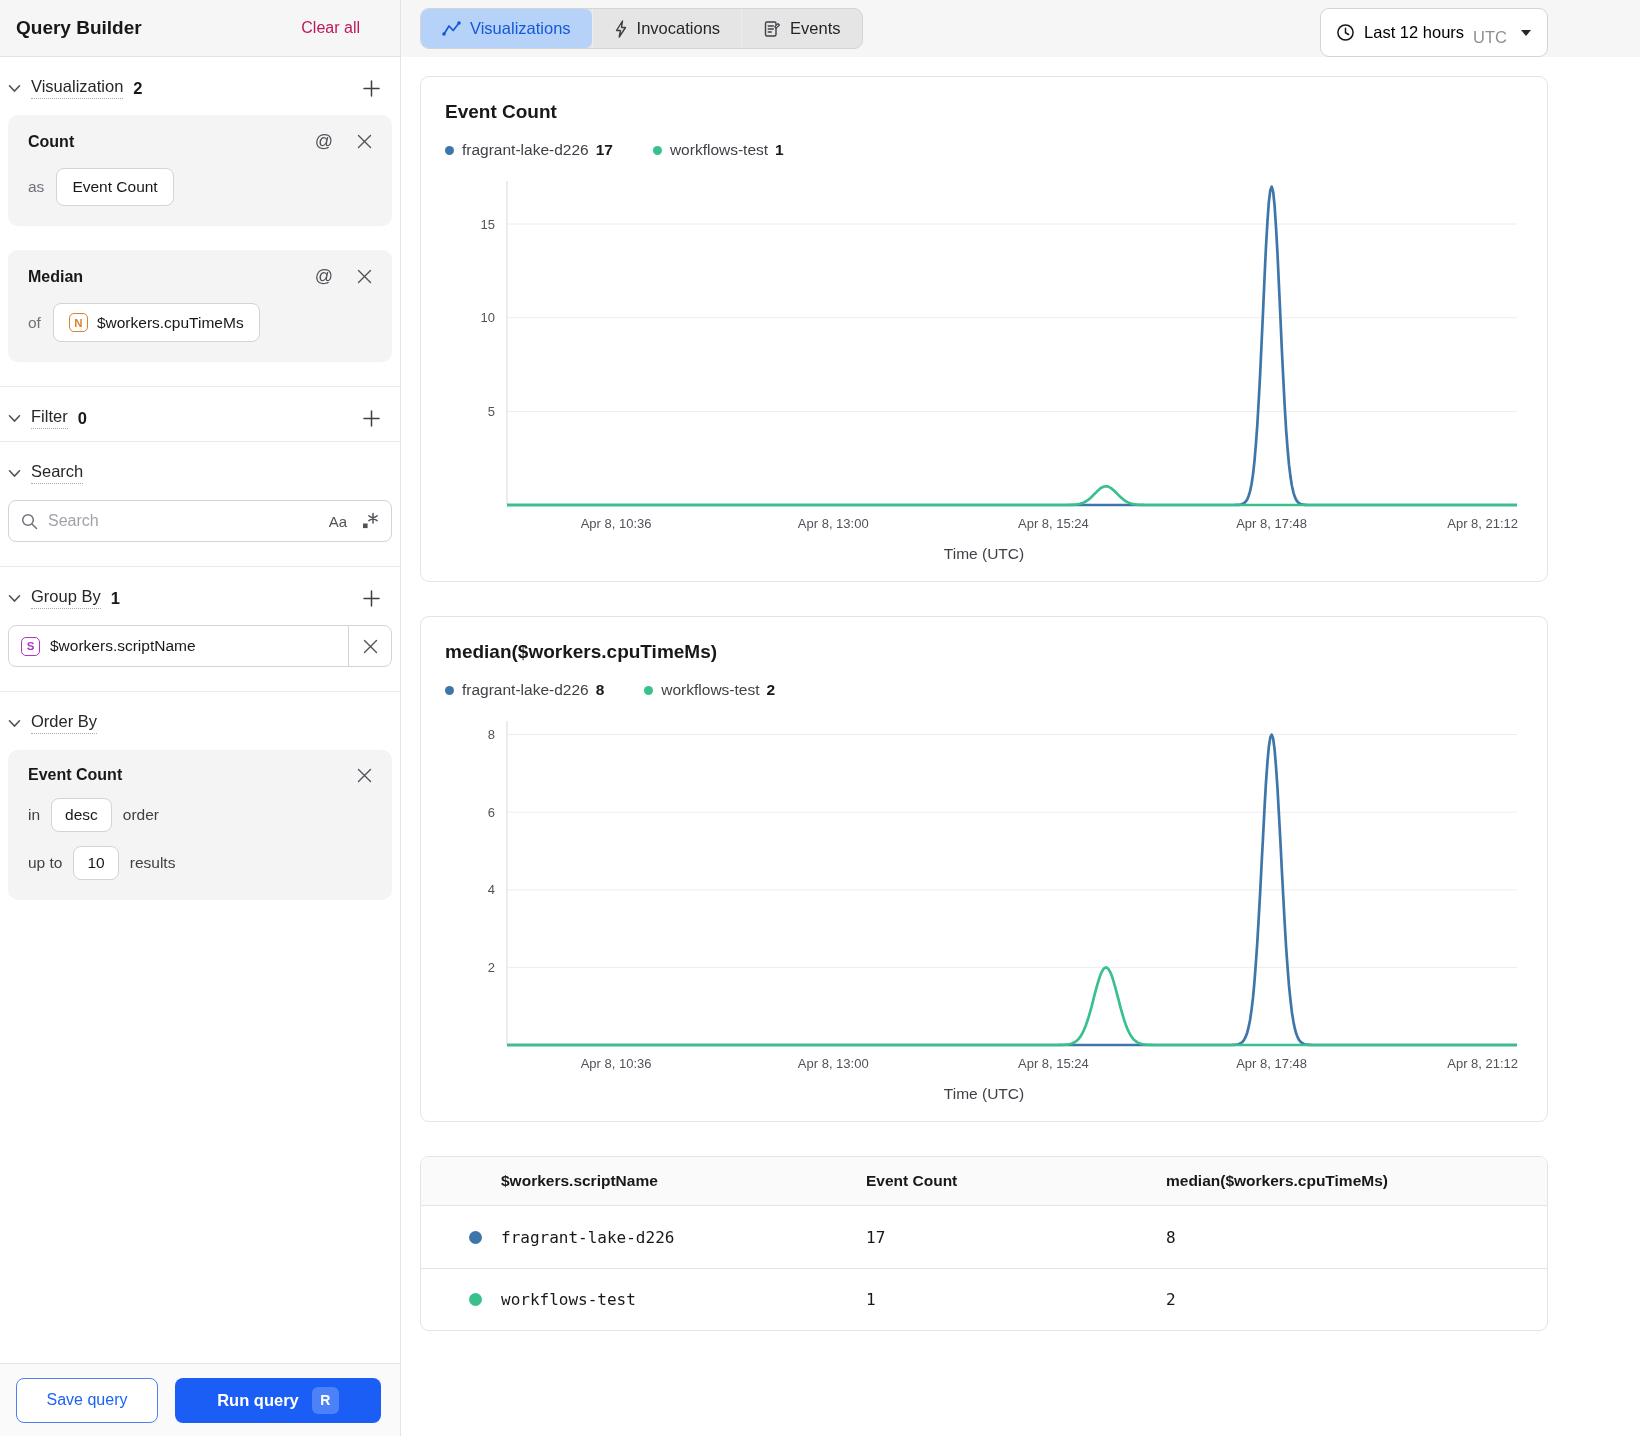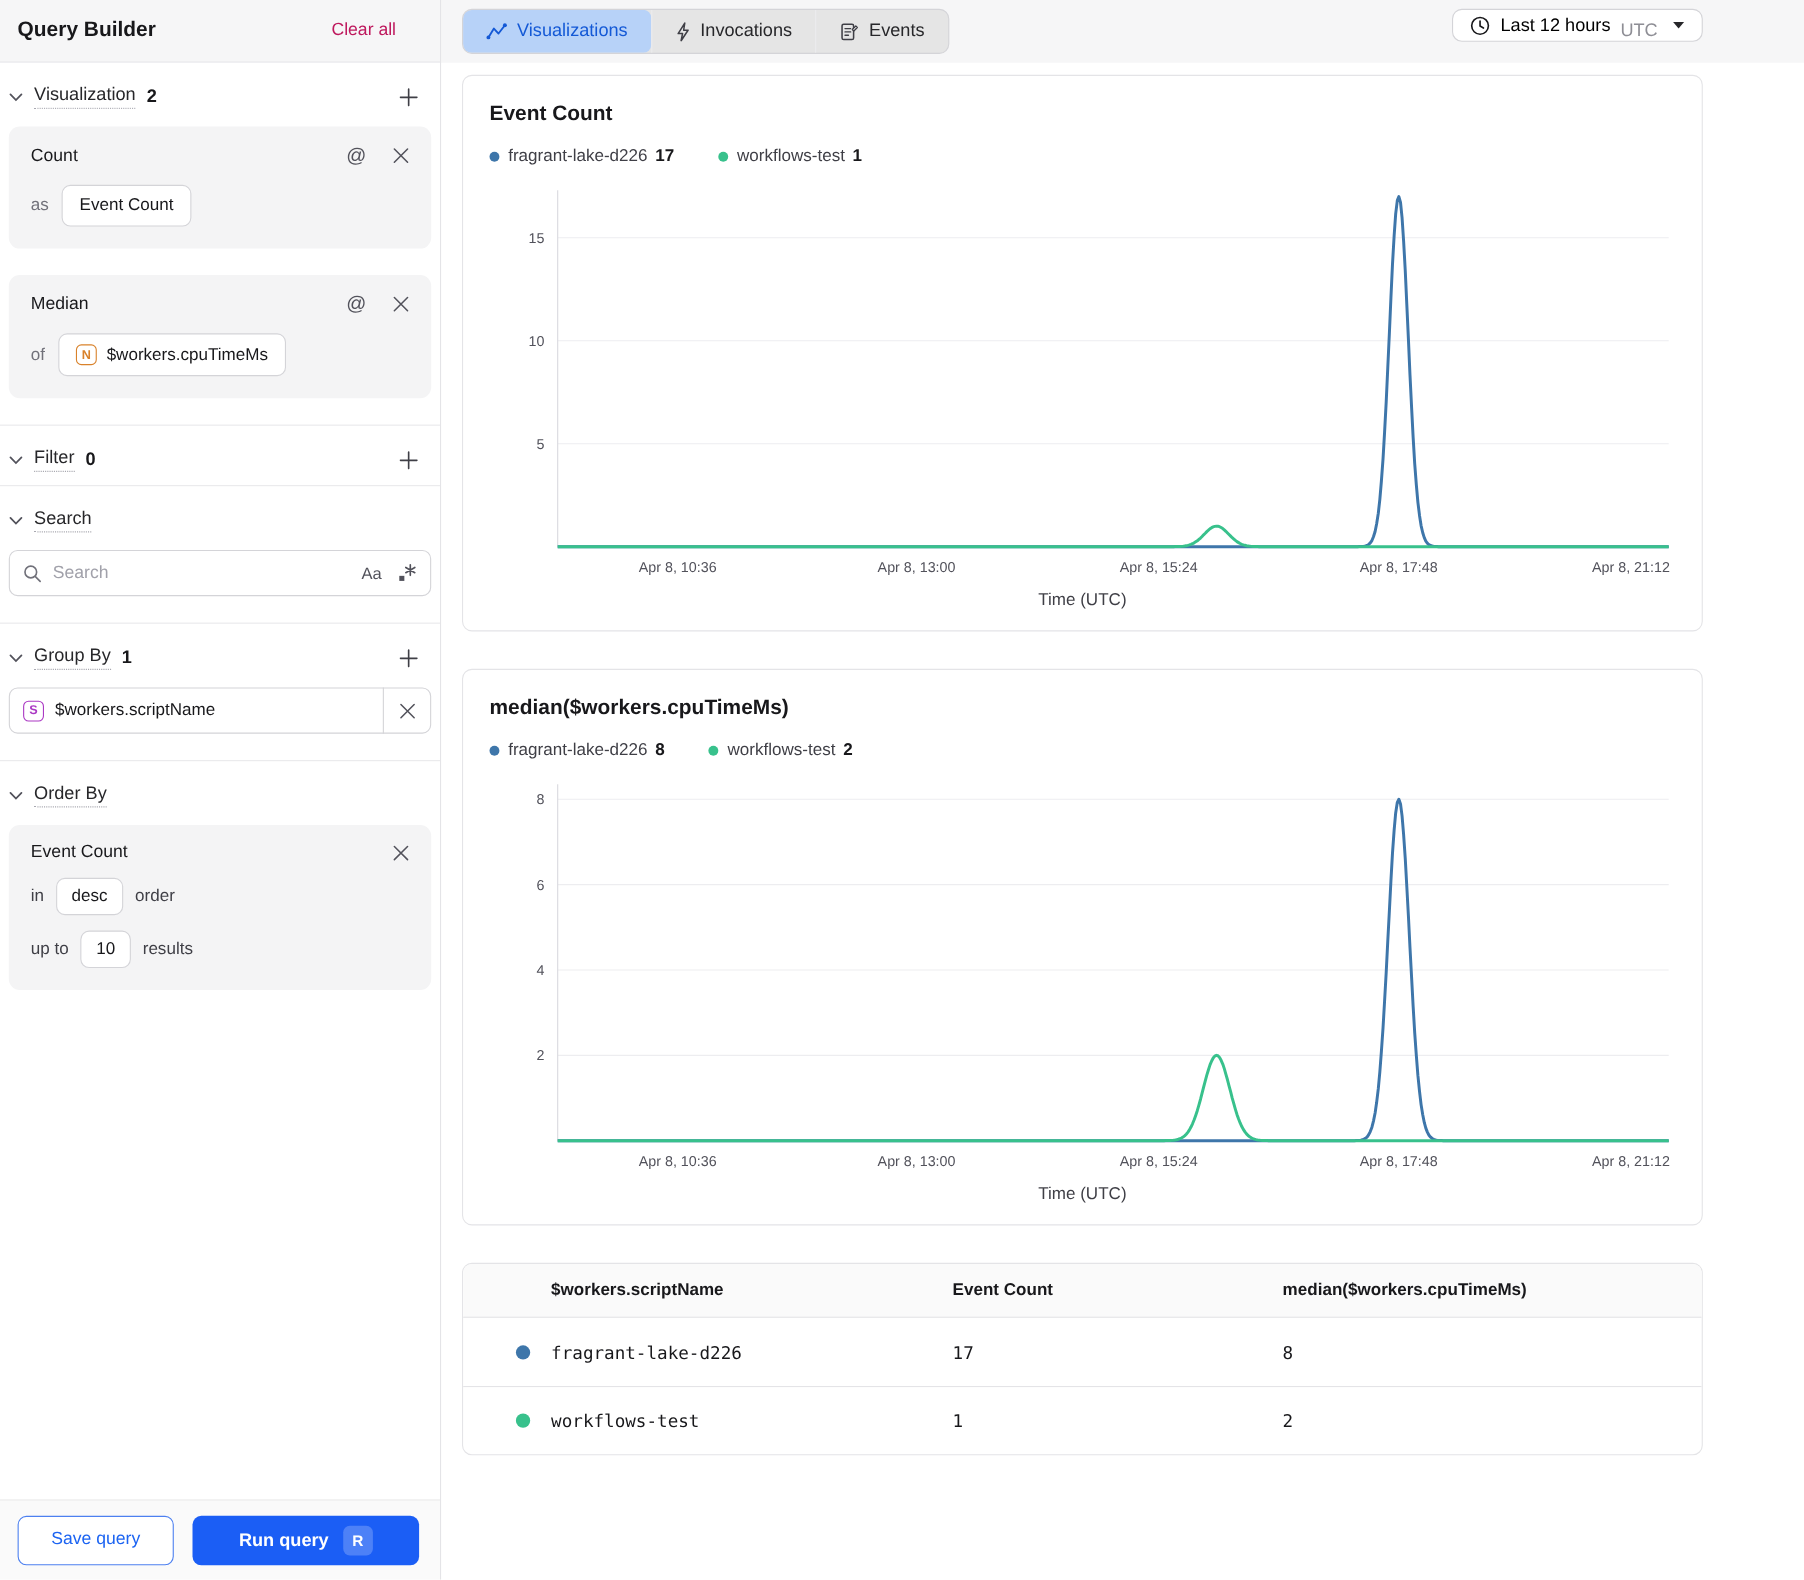--- a/index.html
+++ b/index.html
@@ -13,21 +13,21 @@
   .link { color:#be185d; font-size:16px; cursor:pointer; text-decoration:none; background:none; border:none; font-family:inherit; }
   .sb-body { flex:1; background:#fff; position:relative; }
   .sec-row { display:flex; align-items:center; padding:20px 20px 12px 8px; }
   .sec-row .chev { margin-right:10px; display:flex; align-items:center; cursor:pointer; }
   .sec-label { font-size:16.5px; color:#27272a; border-bottom:1.5px dotted #a8a8b0; padding-bottom:2px; }
   .sec-count { font-size:16.5px; font-weight:700; margin-left:10px; }
   .plus-btn { margin-left:auto; background:none; border:none; cursor:pointer; display:flex; align-items:center; }
   .hr { border:none; border-top:1px solid #e9e9eb; }
   .qcard { margin:4px 8px 24px 8px; background:#f4f4f5; border-radius:10px; padding:16px 20px 20px 20px; }
   .qcard-head { display:flex; align-items:center; }
-  .qcard-title { font-size:16px; font-weight:400; color:#18181b; }
+  .qcard-title { font-size:16px; font-weight:700; color:#18181b; }
   .qcard-icons { margin-left:auto; display:flex; align-items:center; gap:24px; }
   .at-icon { font-size:18px; color:#52525b; background:none; border:none; cursor:pointer; font-family:inherit; }
   .x-btn { background:none; border:none; cursor:pointer; display:flex; align-items:center; }
   .qcard-valrow { display:flex; align-items:center; margin-top:16px; }
   .dim { color:#71717a; font-size:15.5px; }
   .val-box { margin-left:12px; background:#fff; border:1px solid #d4d4d8; border-radius:8px; padding:9px 15px; font-size:15.5px; display:inline-flex; align-items:center; gap:9px; cursor:pointer; }
   .type-badge { width:19px; height:19px; border-radius:5px; display:inline-flex; align-items:center; justify-content:center; font-size:11.5px; font-weight:700; flex:0 0 19px; }
   .type-badge.orange { border:1.5px solid #d9822b; color:#d9822b; }
   .type-badge.purple { border:1.5px solid #ab39c4; color:#ab39c4; }
   .search-box { margin:4px 8px 24px 8px; height:42px; background:#fff; border:1px solid #d4d4d8; border-radius:8px; display:flex; align-items:center; padding:0 12px; }
@@ -47,21 +47,21 @@
   .btn-primary { width:206px; height:45px; background:#1b5ef5; border:none; border-radius:8px; color:#fff; font-size:16.5px; font-weight:600; font-family:inherit; cursor:pointer; display:flex; align-items:center; justify-content:center; gap:13px; }
   .kbd-badge { width:27px; height:27px; border-radius:6px; background:rgba(255,255,255,.22); display:inline-flex; align-items:center; justify-content:center; font-size:14px; font-weight:600; }
 
   
   .main { position:absolute; left:401px; top:0; width:1239px; height:1436px; padding:8px 92px 0 19px; }
   .topbar { display:flex; justify-content:space-between; align-items:flex-start; }
   .tabs { display:inline-flex; background:#e5e5e5; border:1px solid #d4d4d8; border-radius:9px; height:41px; overflow:hidden; align-items:stretch; }
   .tab { display:flex; align-items:center; gap:9px; padding:0 21px; font-size:16.5px; color:#27272a; background:none; border:none; cursor:pointer; font-family:inherit; }
   .tab + .tab { border-left:1px solid #ececee; }
   .tab.active { background:#b7d2f8; color:#1459d6; border-radius:7px; font-weight:500; }
-  .time-btn { display:flex; align-items:center; gap:9px; height:30px; padding:0 15px; background:#fff; border:1px solid #d4d4d8; border-radius:9px; font-size:16.5px; cursor:pointer; font-family:inherit; }
+  .time-btn { display:flex; align-items:center; gap:9px; height:49px; padding:0 15px; background:#fff; border:1px solid #d4d4d8; border-radius:9px; font-size:16.5px; cursor:pointer; font-family:inherit; }
   .time-zone { color:#8e8e95;margin-top:10px; }
   .caret { margin-left:4px; display:flex; }
   .card { background:#fff; border:1px solid #e4e4e7; border-radius:9px; }
   .chart-card { margin-top:19px; padding:24px 24px 18px 24px; margin-bottom:13px; }
   .chart-card + .chart-card { margin-top:34px; }
   .chart-title { font-size:19px; font-weight:700; }
   .legend { display:flex; align-items:center; gap:40px; margin-top:18px; }
   .legend-item { display:flex; align-items:center; cursor:pointer; }
   .legend-dot { width:9px; height:9px; border-radius:50%; flex:0 0 9px; }
   .legend-name { margin-left:8px; font-size:15.5px; color:#3f3f46; }

